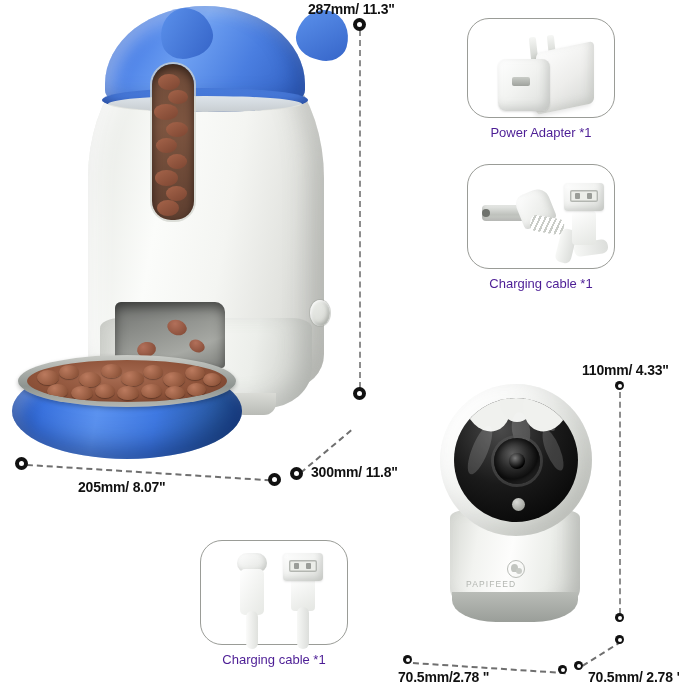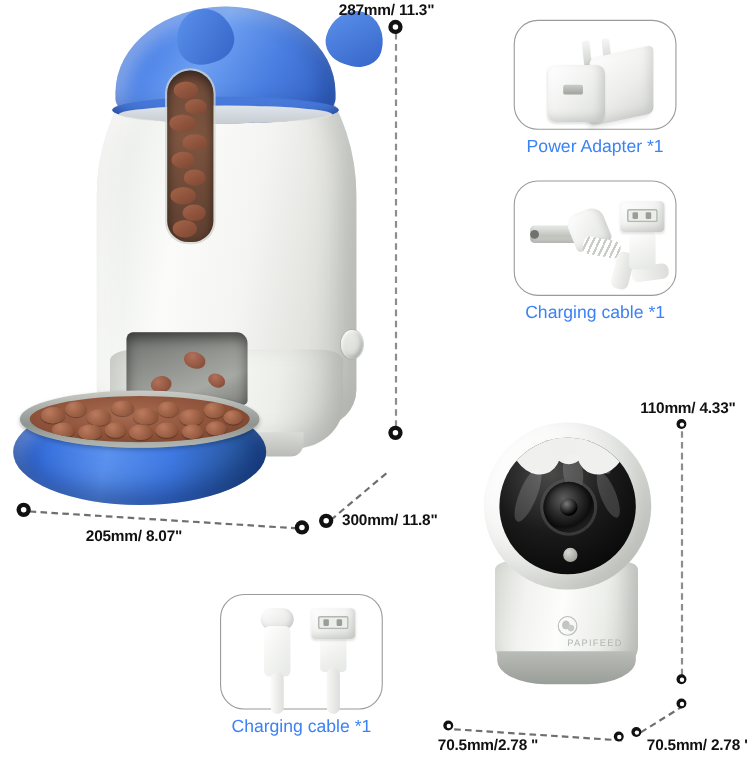--- a/index.html
+++ b/index.html
@@ -237,21 +237,21 @@
     width:13px;height:13px;border-radius:50%;
     background:radial-gradient(circle at 35% 30%,#d8d9d6,#8e9089);
   }
   .cam-mic{
     position:absolute;left:96px;top:28px;
     width:5px;height:5px;border-radius:50%;
     background:#4a4a4a;
   }
   .cam-logo{
     position:absolute;left:48px;top:182px;
-    width:100px;text-align:right;
+    width:100px;text-align:left;
   }
   .cam-logo-mark{
     width:18px;height:18px;margin:0 auto 1px auto;
     border-radius:50%;
     border:1.4px solid #b9bcb7;
     position:relative;
     box-sizing:border-box;
   }
   .cam-logo-mark::before{
     content:"";position:absolute;left:3px;top:3px;
@@ -275,22 +275,22 @@
   }
   .acc-box{
     border:1.6px solid #9a9c97;
     border-radius:22px;
     background:#ffffff;
     position:relative;
     box-sizing:border-box;
   }
   .acc-caption{
     margin-top:7px;
-    font-size:16px;
-    color:#3b82f6;
+    font-size:13px;
+    color:#4c1d95;
     font-family:"Liberation Sans",sans-serif;
     white-space:nowrap;
   }
 
   
   .adapter{position:absolute;left:24px;top:18px;width:112px;height:78px;}
   .ad-cube{
     position:absolute;left:6px;top:22px;
     width:52px;height:52px;
     background:linear-gradient(135deg,#ffffff 0%,#f2f3f1 45%,#dcdedb 100%);

